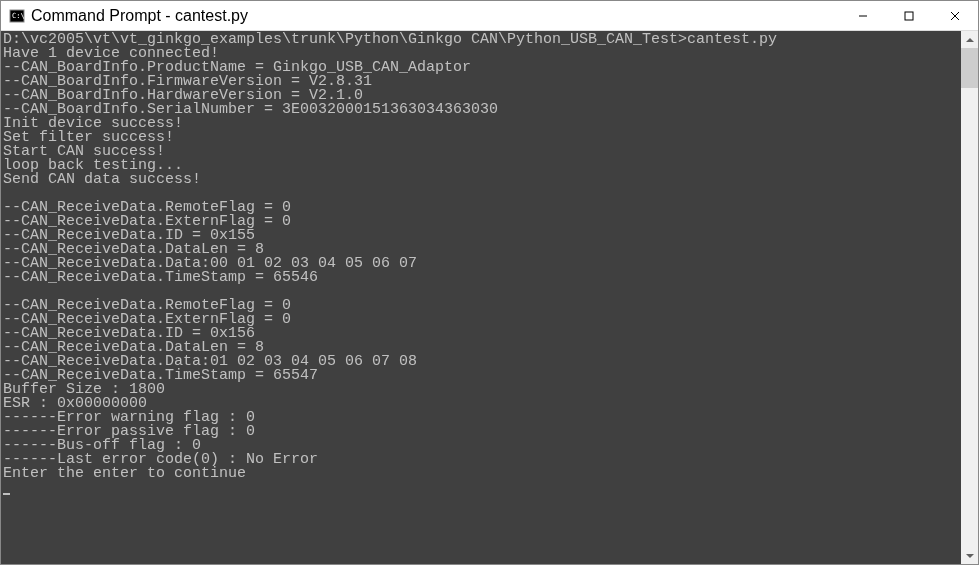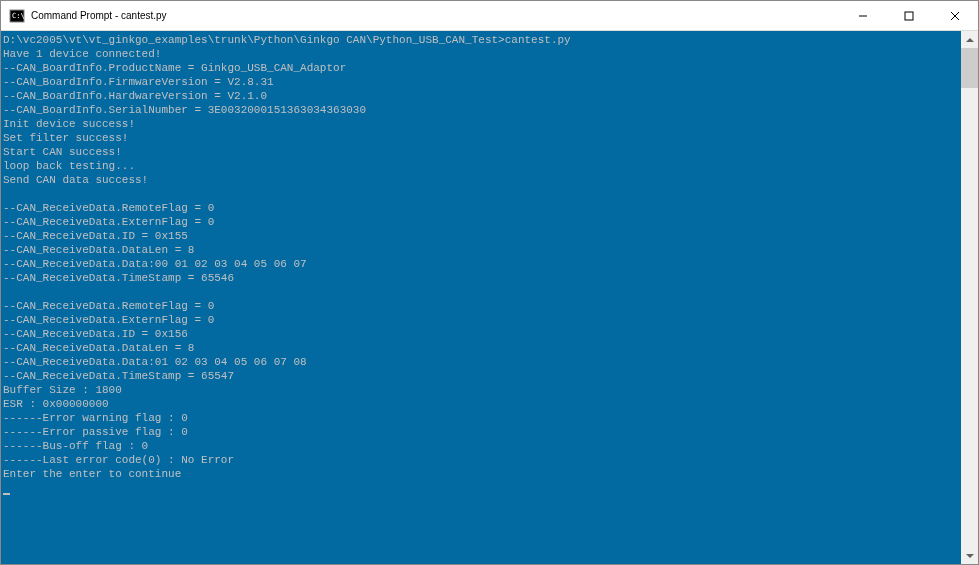--- a/index.html
+++ b/index.html
@@ -33,21 +33,21 @@
     .titlebar-icon {
       width: 16px;
       height: 16px;
       margin-left: 8px;
       margin-right: 6px;
       display: flex;
       align-items: center;
       justify-content: center;
     }
     .titlebar-title {
-      font-size: 10px;
+      font-size: 16px;
       color: #000;
       flex: 1;
     }
     .titlebar-buttons {
       display: flex;
       height: 100%;
     }
     .titlebar-btn {
       width: 46px;
       height: 100%;
@@ -58,24 +58,24 @@
       background: #fff;
     }
     .terminal-wrap {
       flex: 1;
       display: flex;
       background: #000;
       overflow: hidden;
     }
     .terminal {
       flex: 1;
-      background: #0369a1;
+      background: #404040;
       color: #c0c0c0;
       font-family: "NSimSun", "SimSun", "Courier New", monospace;
-      font-size: 11px;
+      font-size: 15px;
       line-height: 14px;
       padding: 2px 2px;
       white-space: pre;
       overflow: hidden;
     }
     .terminal-line {
       min-height: 14px;
     }
     .scrollbar {
       width: 17px;

